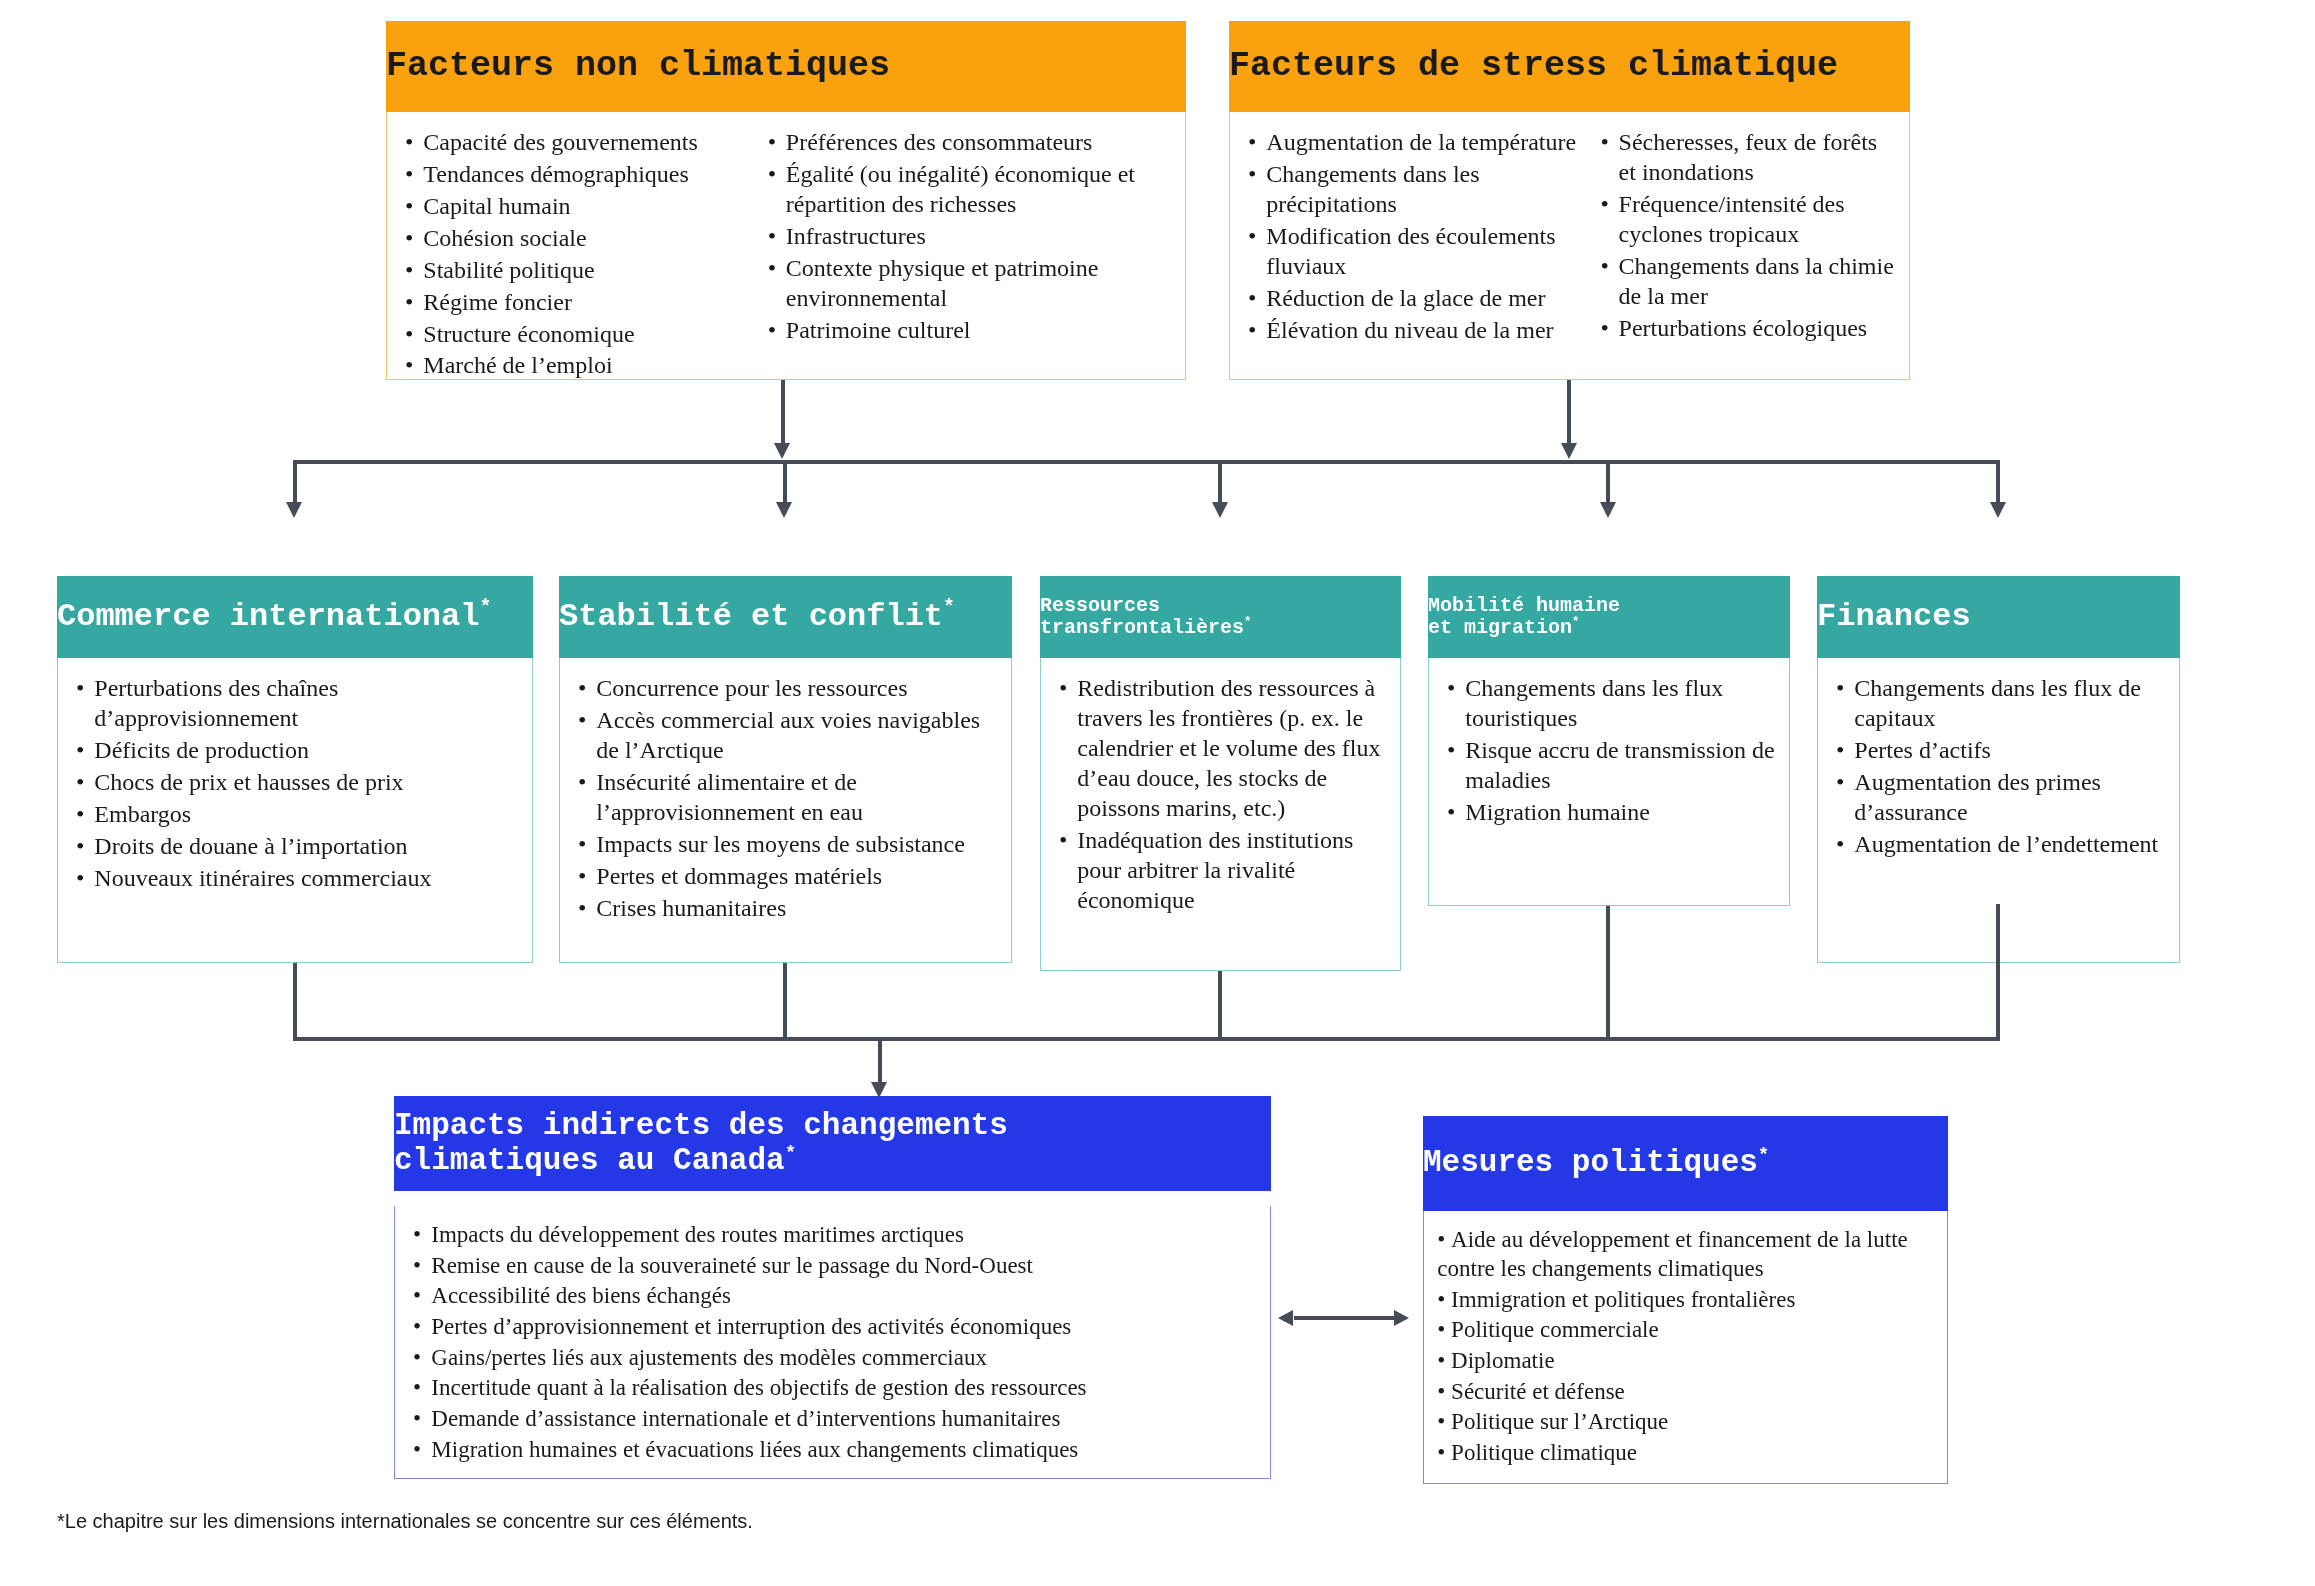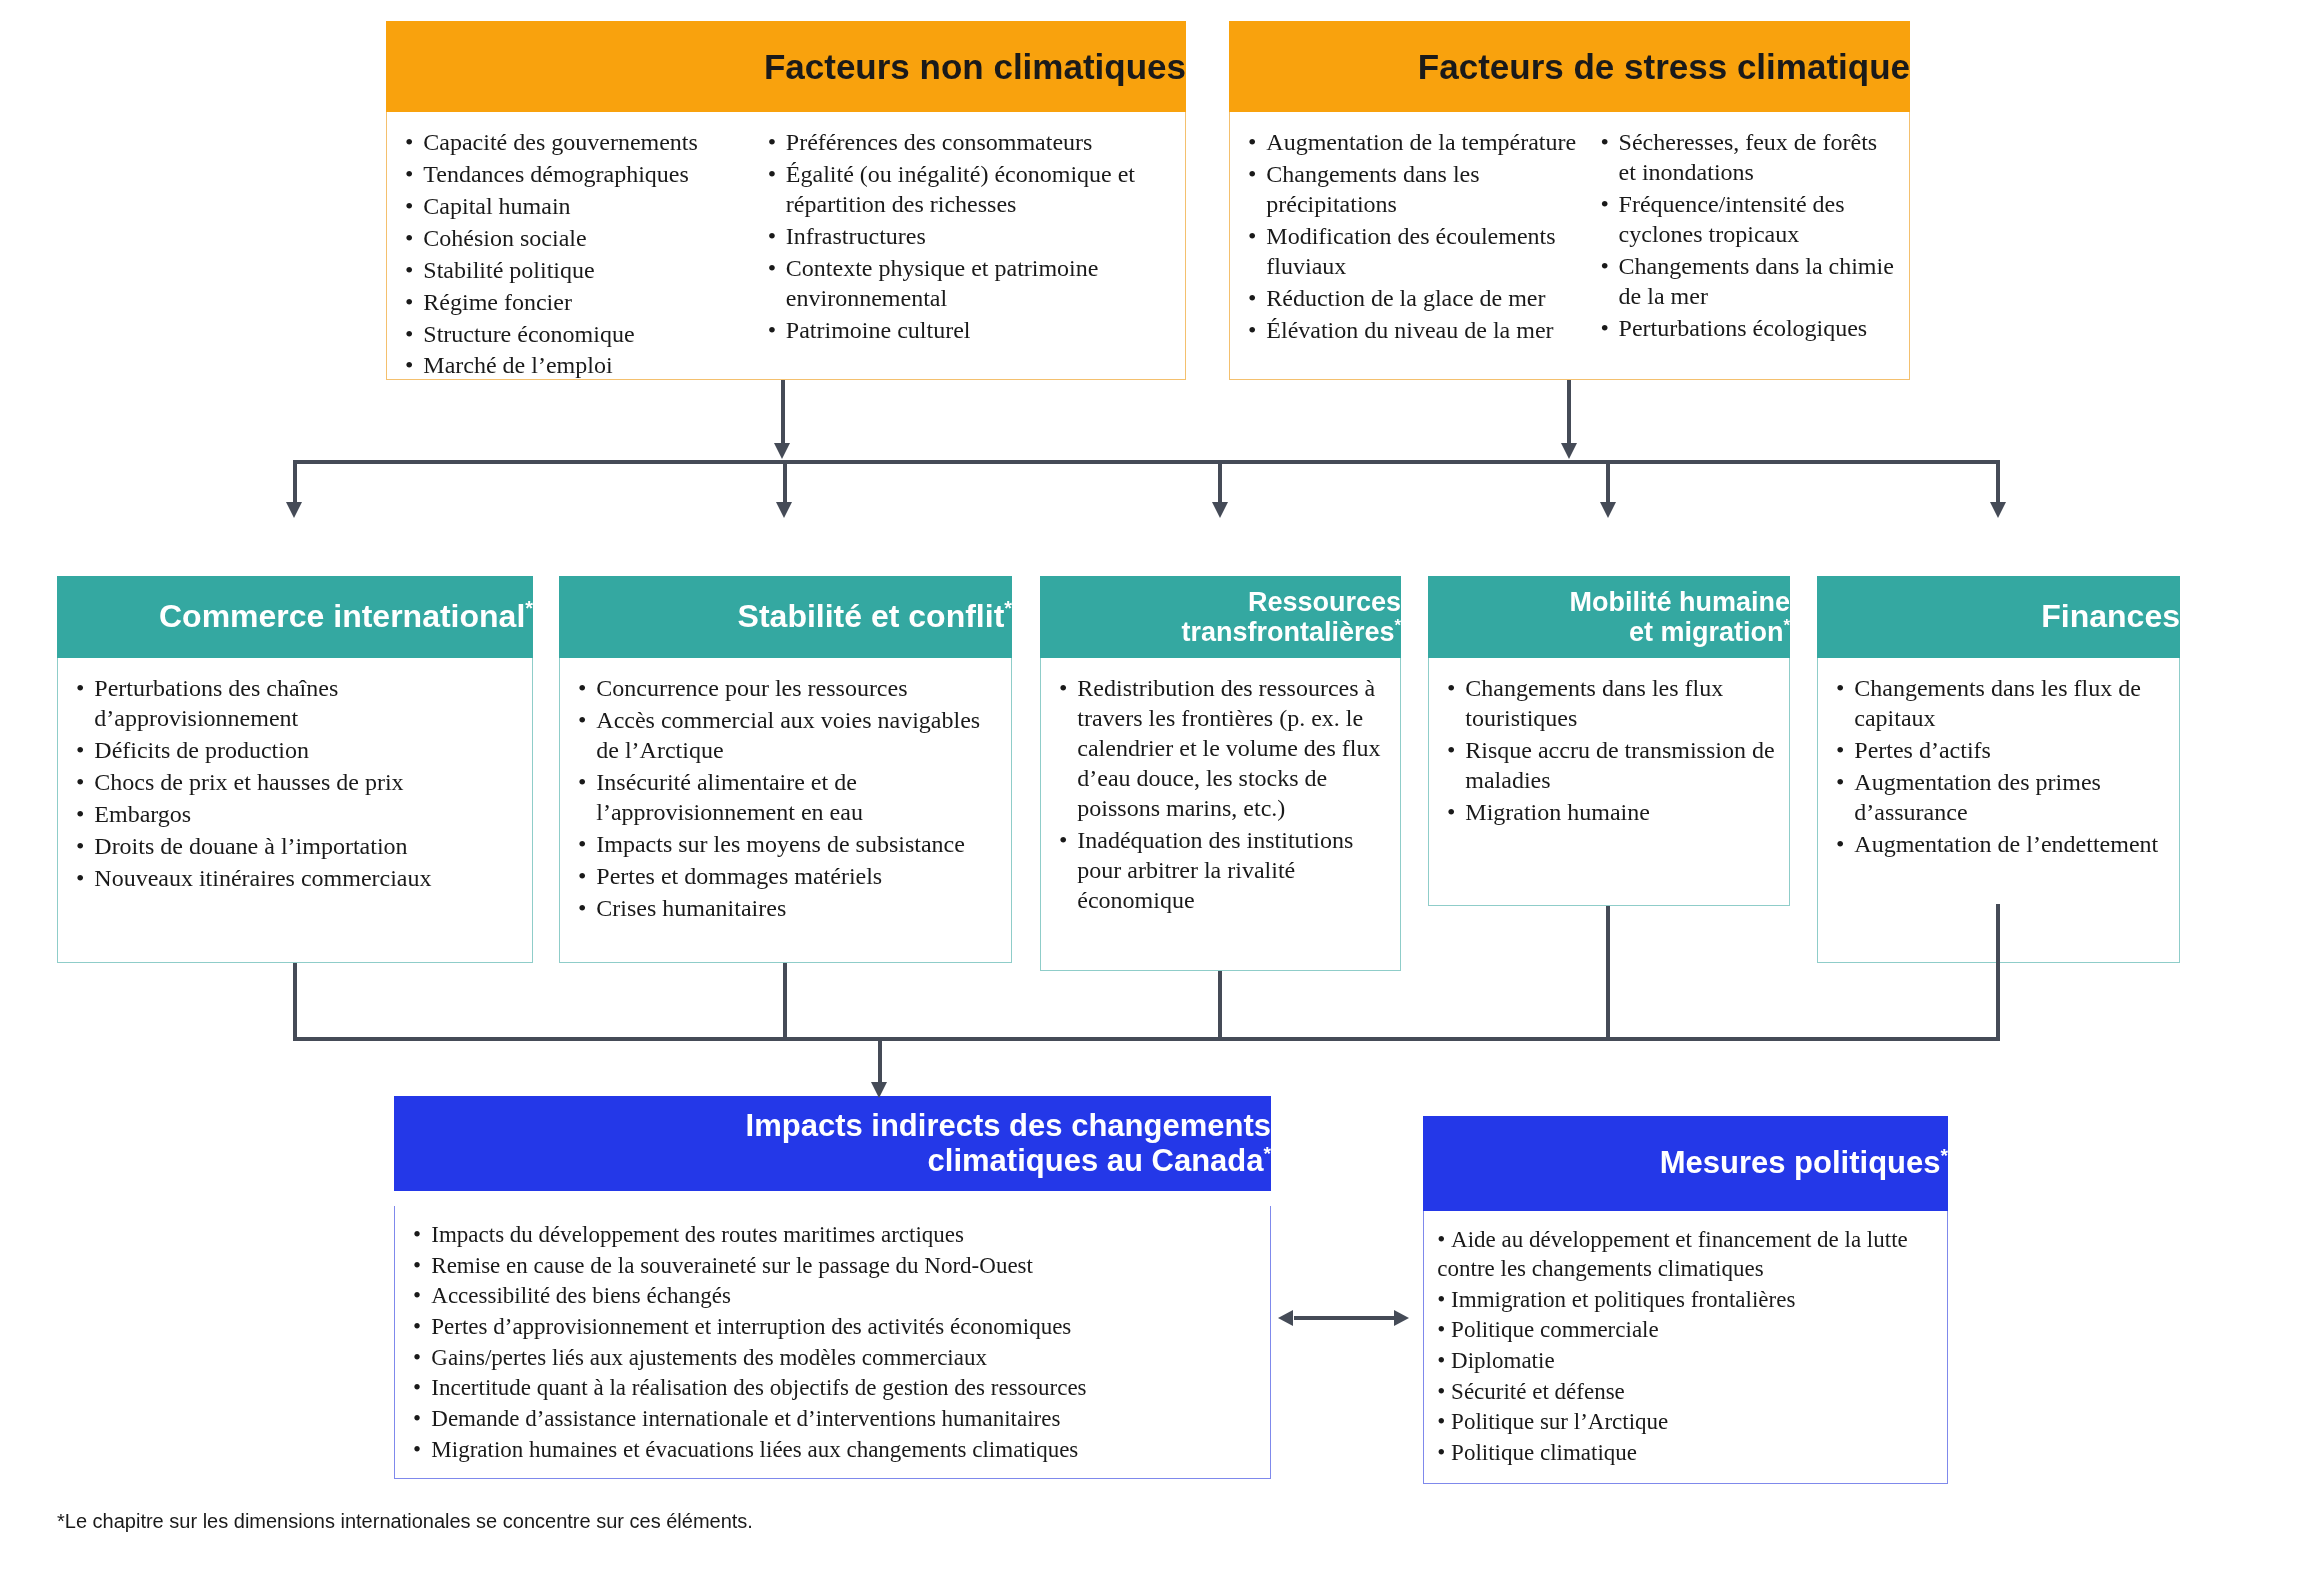--- a/index.html
+++ b/index.html
@@ -7,27 +7,27 @@
     --arrow:#454B57; --ink:#1A1A1A;
     --orange-border:#F4C06E; --teal-border:#8FCDC9; --blue-border:#7F89EC;
     --paper:#FFFFFF;
   }
   *{margin:0;padding:0;box-sizing:border-box;}
   html,body{background:#fff;}
   body{font-family:"Liberation Sans","DejaVu Sans",sans-serif;color:var(--ink);}
   .canvas{position:relative;width:2315px;height:1586px;background:var(--paper);overflow:hidden;}
 
   .box{position:absolute;background:#fff;}
-  .hd{display:flex;flex-direction:column;align-items:flex-end;justify-content:center;
-      text-align:center;font-weight:bold;color:#fff;line-height:1.12;}
+  .hd{display:flex;flex-direction:column;align-items:flex-start;justify-content:center;
+      text-align:center;font-weight:bold;color:#fff;line-height:1.12;font-family:Liberation Mono, monospace;}
   .hl{white-space:nowrap;}
   sup.mark{font-size:62%;vertical-align:super;line-height:0;}
   .hd-orange{background:var(--orange);color:var(--ink);height:91px;font-size:35px;}
   .hd-teal{background:var(--teal);height:82px;font-size:32px;}
-  .hd-teal.two{font-size:27px;padding-left:12px;}
+  .hd-teal.two{font-size:20px;}
   .hd-blue{background:var(--blue);height:95px;font-size:31px;}
 
   .bd{border:1.9px solid;border-top:none;padding:13.3px 13.3px 7.6px 13.3px;font-size:24px;line-height:1.25;}
   .bd-orange{border-color:var(--orange-border);display:flex;}
   .bd-teal{border-color:var(--teal-border);}
   .bd-blue{border-color:var(--blue-border);font-size:23px;}
 
   ul{list-style:none;font-family:Liberation Serif, serif;}
   li{position:relative;padding-left:23px;margin:1.9px 0;}
   li::before{content:"\2022";position:absolute;left:4.8px;}

